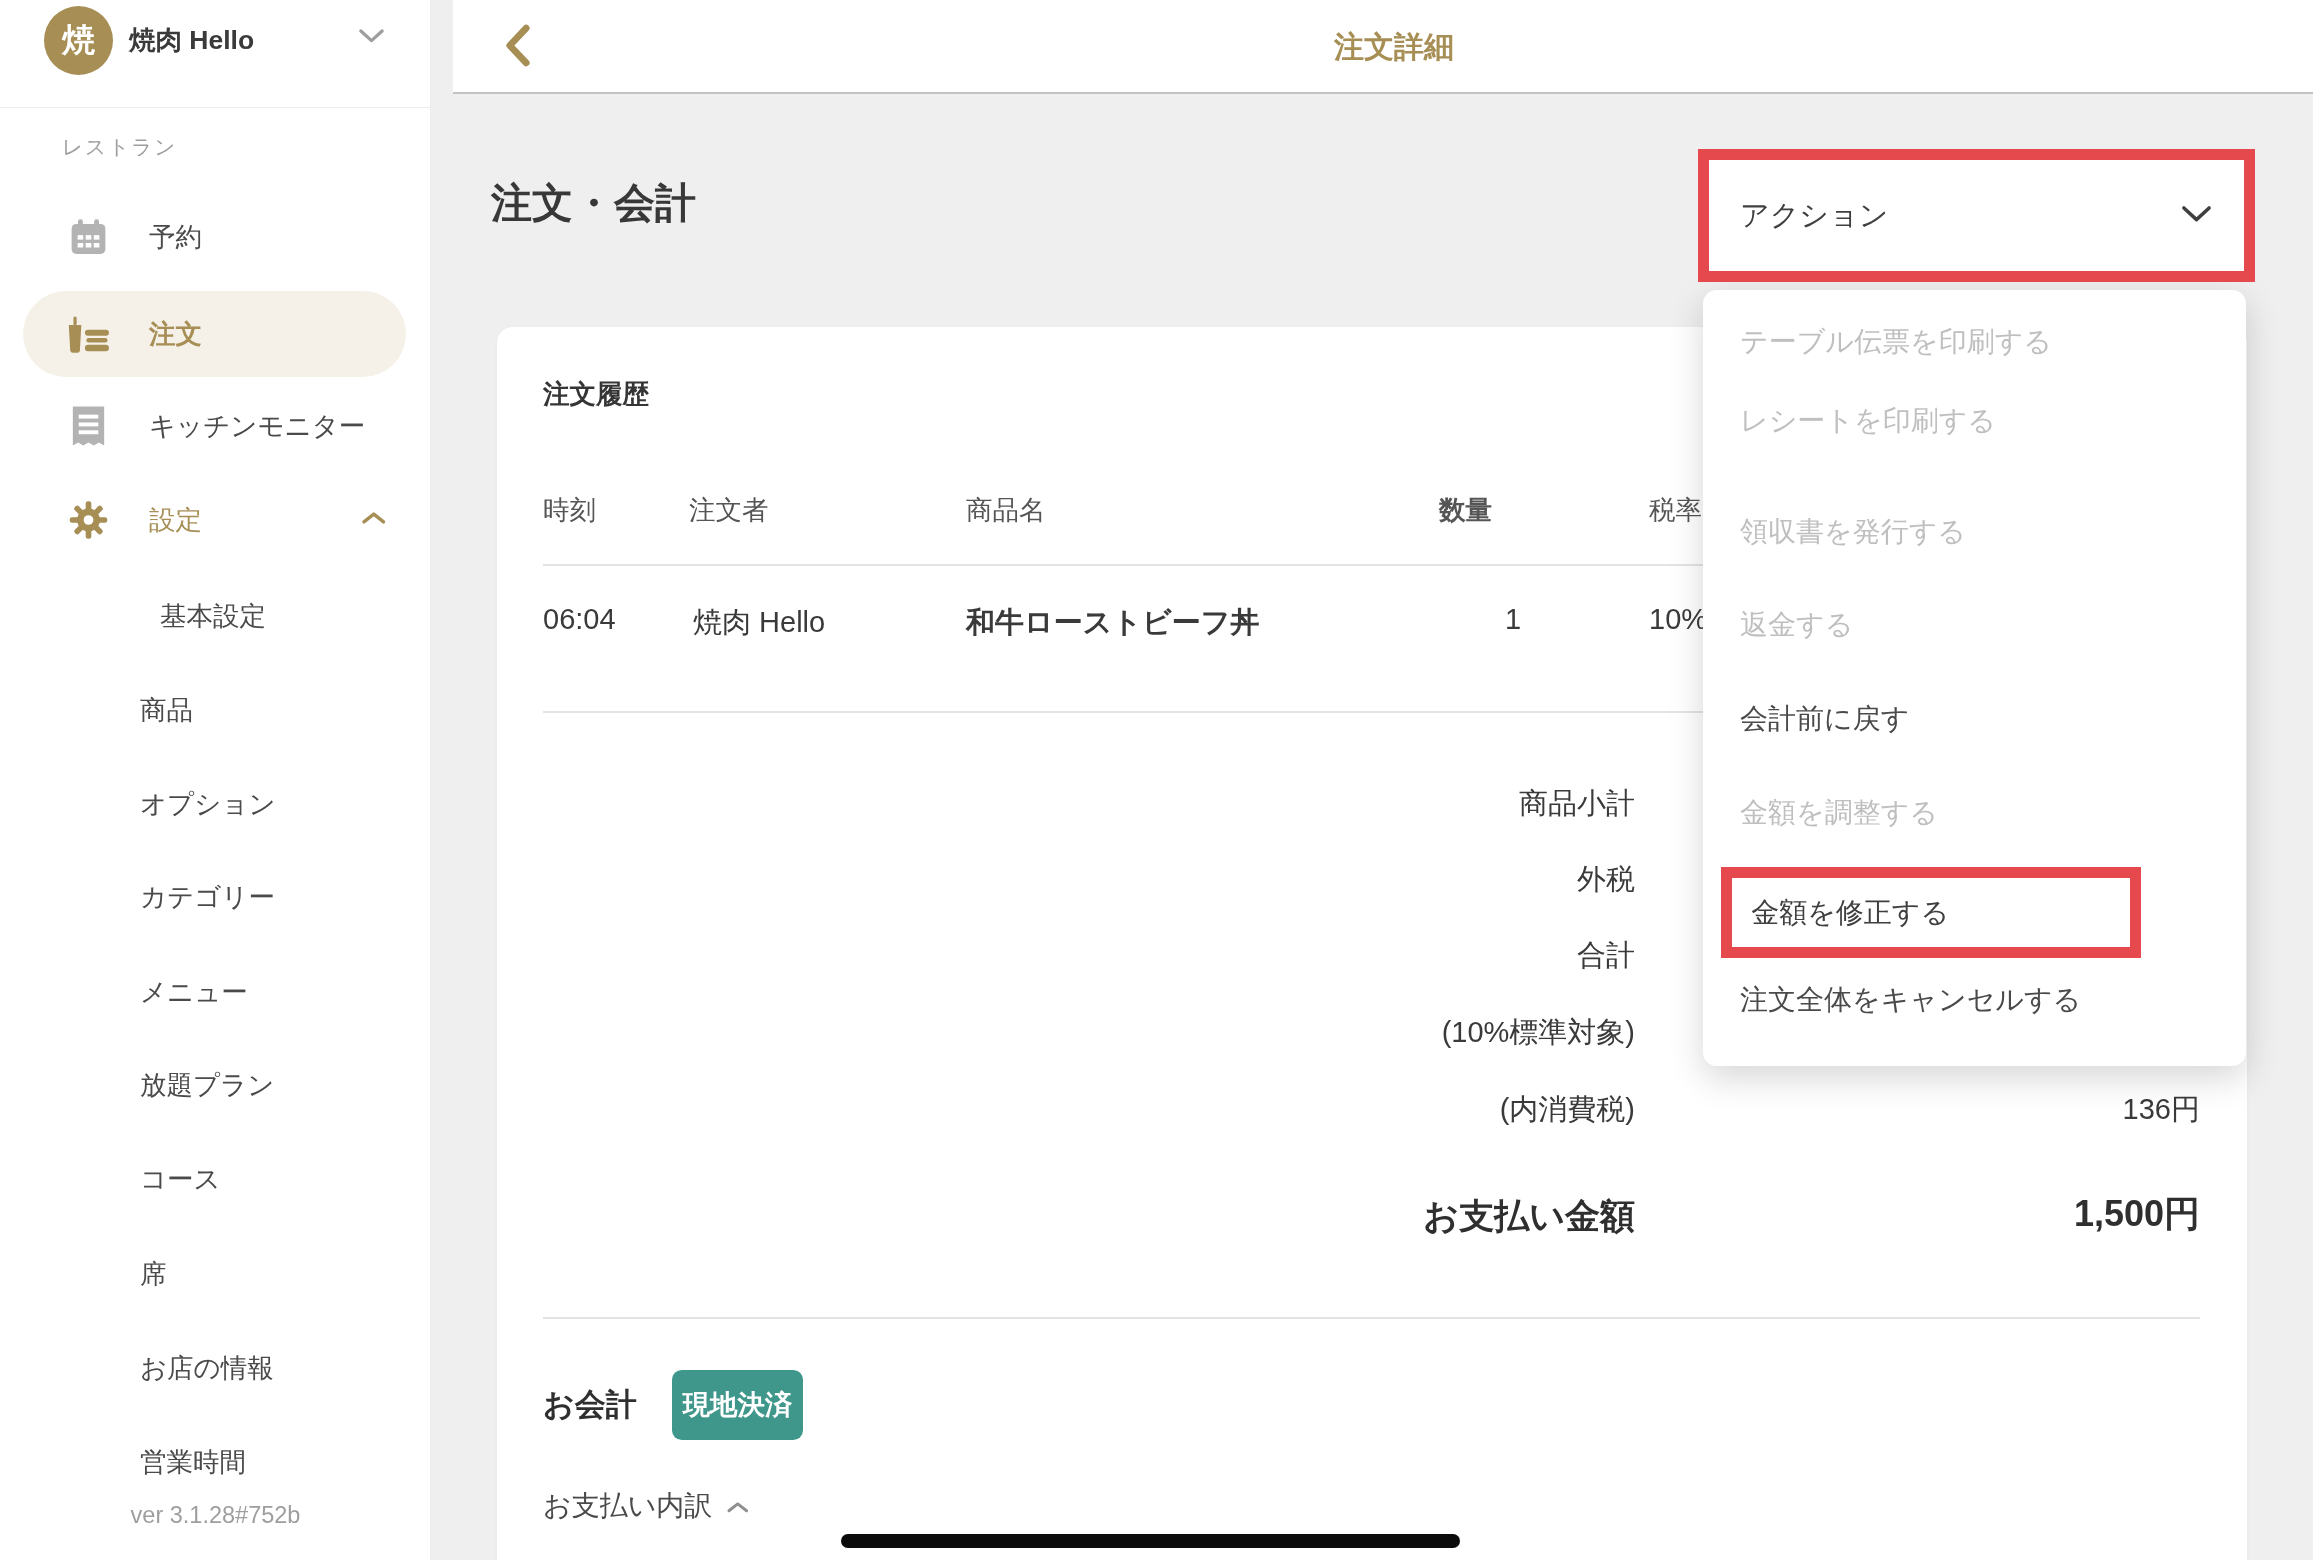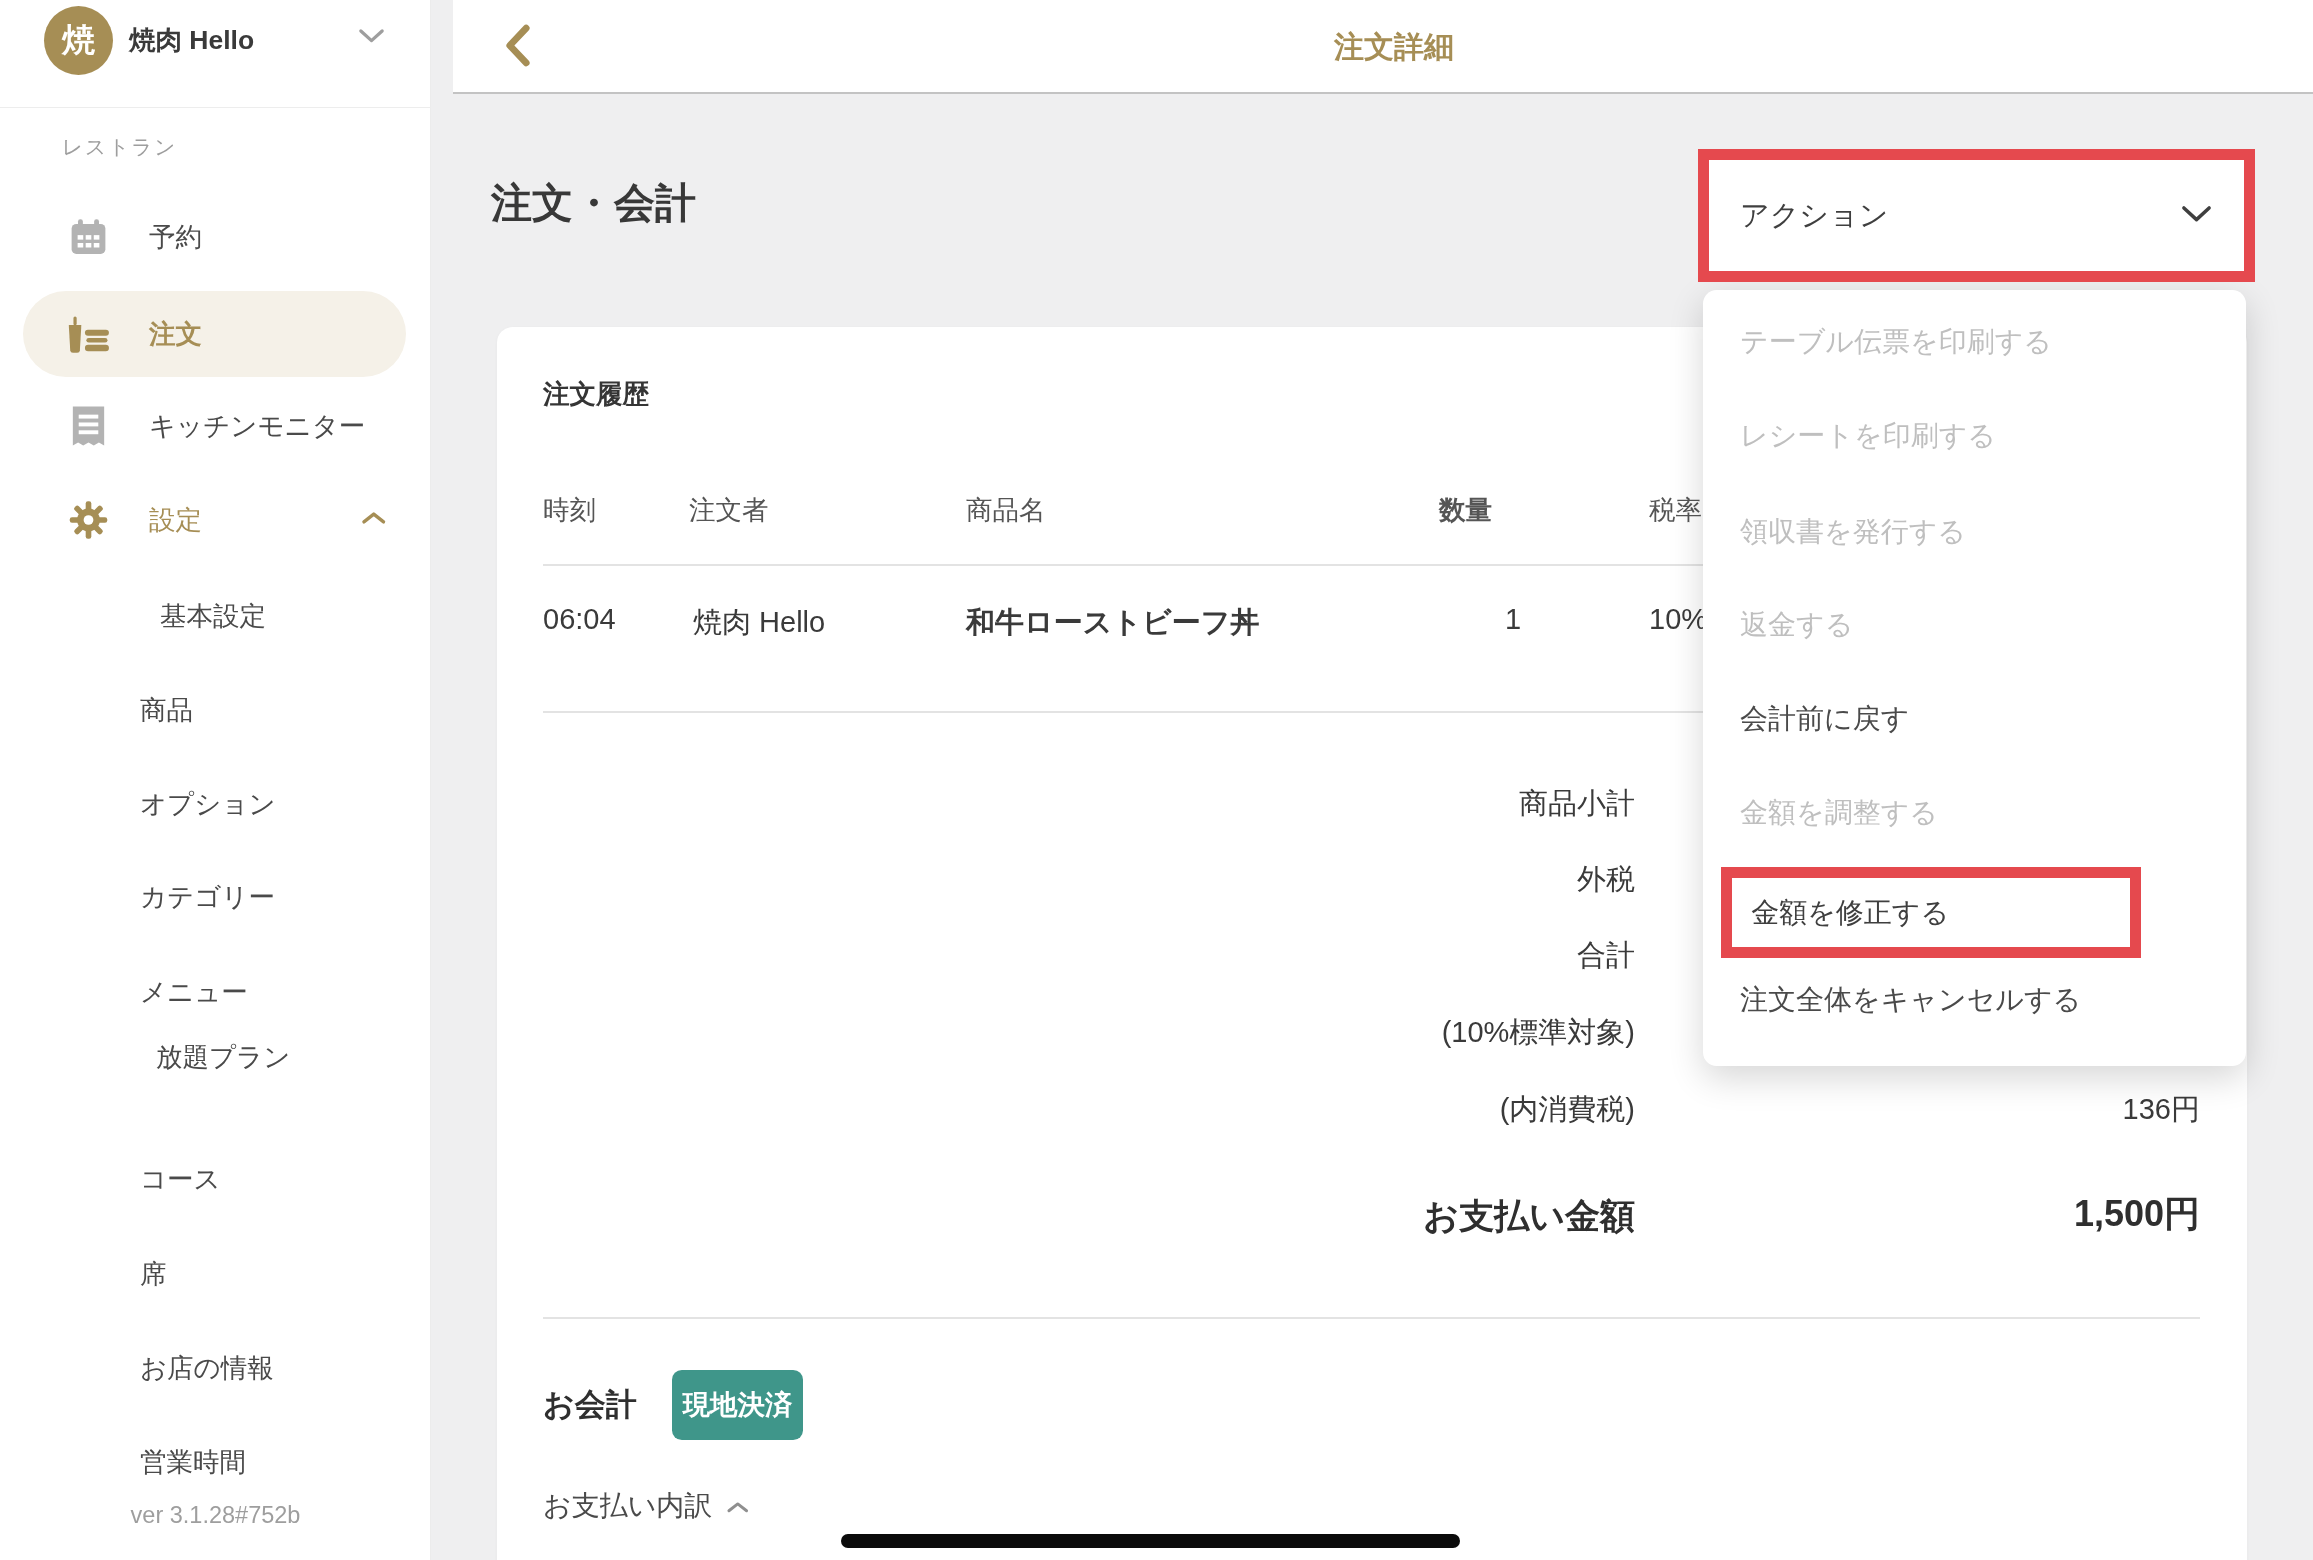--- a/index.html
+++ b/index.html
@@ -147,21 +147,21 @@
             <polyline points="3,12 13,4 23,12" fill="none" stroke="#a68e55" stroke-width="3.4" stroke-linecap="round" stroke-linejoin="round"></polyline>
           </svg>
       </span>
     </div>
 
     <div class="sub-item" style="top:586px;margin-left:20px;">基本設定</div>
     <div class="sub-item" style="top:680px;">商品</div>
     <div class="sub-item" style="top:774px;">オプション</div>
     <div class="sub-item" style="top:867px;">カテゴリー</div>
     <div class="sub-item" style="top:962px;">メニュー</div>
-    <div class="sub-item" style="top:1027px;margin-left:16px;">放題プラン</div>
+    <div class="sub-item" style="top:1055px;">放題プラン</div>
     <div class="sub-item" style="top:1149px;">コース</div>
     <div class="sub-item" style="top:1244px;">席</div>
     <div class="sub-item" style="top:1338px;">お店の情報</div>
     <div class="sub-item" style="top:1432px;">営業時間</div>
 
     <div class="version">ver 3.1.28#752b</div>
   </div>
 
   <div class="header">
     <div class="back-button">
@@ -228,21 +228,21 @@
       <span>
         <svg width="33" height="19.6" viewBox="0 0 34 20">
             <polyline points="4,4 17,16 30,4" fill="none" stroke="#3f3f3f" stroke-width="3.6" stroke-linecap="round" stroke-linejoin="round"></polyline>
           </svg>
       </span>
     </div>
   </div>
 
   <div class="dropdown">
     <div class="menu-item disabled" style="top:32px;">テーブル伝票を印刷する</div>
-    <div class="menu-item disabled" style="top:126px;">レシートを印刷する</div>
+    <div class="menu-item disabled" style="top:111px;">レシートを印刷する</div>
     <div class="menu-item disabled" style="top:222px;">領収書を発行する</div>
     <div class="menu-item disabled" style="top:315px;">返金する</div>
     <div class="menu-item" style="top:409px;">会計前に戻す</div>
     <div class="menu-item disabled" style="top:503px;">金額を調整する</div>
     <div class="menu-annot">
       <div class="inner">金額を修正する</div>
     </div>
     <div class="menu-item" style="top:690px;">注文全体をキャンセルする</div>
   </div>
 

